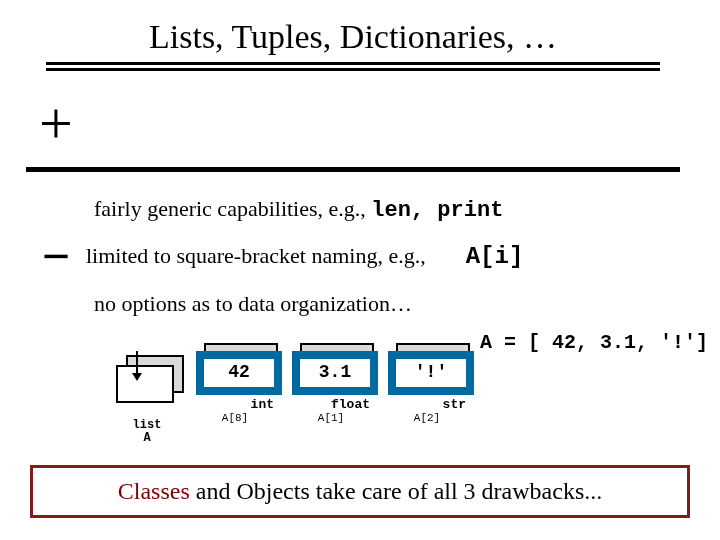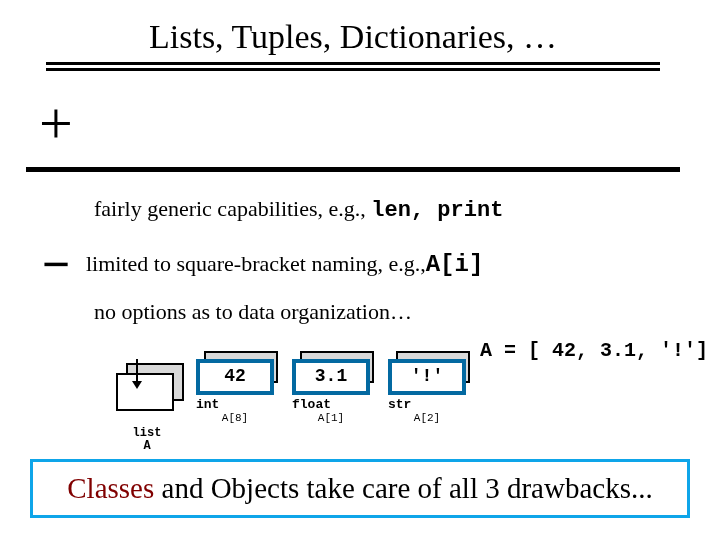--- a/index.html
+++ b/index.html
@@ -54,20 +54,21 @@
     margin: 14px 0 24px 0;
   }
   .indent {
     margin-left: 68px;
   }
   .code {
     font-family: "Courier New", Courier, monospace;
     font-weight: bold;
   }
   .right-code {
+    margin-left: 40px;
     font-size: 24px;
   }
   .diagram-area {
     position: relative;
     margin-top: 6px;
     height: 120px;
   }
   .assign {
     position: absolute;
     right: -28px;
@@ -96,32 +97,32 @@
     width: 70px;
     height: 28px;
     background: #d9d9d9;
     border: 2px solid #000;
   }
   .stackbox .front {
     position: relative;
     width: 70px;
     height: 28px;
     background: #fff;
-    border: 4px solid #0369a1;
+    border: 8px solid #0369a1;
     font-family: "Courier New", Courier, monospace;
     font-weight: bold;
     font-size: 18px;
     text-align: center;
     line-height: 26px;
   }
   .stackbox .lab1 {
     font-family: "Courier New", Courier, monospace;
     font-weight: bold;
     font-size: 13px;
-    text-align: left;
+    text-align: right;
     margin-top: 2px;
   }
   .stackbox .lab2 {
     font-family: "Courier New", Courier, monospace;
     font-size: 11px;
     text-align: center;
   }
   .listbox {
     position: relative;
     width: 62px;
@@ -167,44 +168,44 @@
     bottom: -2px;
     border-left: 5px solid transparent;
     border-right: 5px solid transparent;
     border-top: 8px solid #000;
   }
   .footer-box {
     position: absolute;
     left: 30px;
     right: 30px;
     bottom: 22px;
-    border: 3px solid #0ea5e9;
+    border: 3px solid #7f1d1d;
     padding: 10px 28px;
     text-align: center;
-    font-size: 29px;
+    font-size: 24px;
     color: #000;
   }
   .footer-box .first {
     color: #800000;
   }
 </style>
 </head>
 <body>
 
 <div class="slide">
   <div class="title">Lists, Tuples, Dictionaries, …</div>
   <hr class="title-rule">
 
   <div class="row">
     <div class="sign">+</div>
   </div>
 
   <hr class="hr-thick">
 
-  <div class="text indent" style="margin-bottom:16px;">
+  <div class="text indent" style="margin-bottom:8px;">
     <span>fairly generic capabilities, e.g., </span><span class="code">len, print</span>
   </div>
 
   <div class="row" style="margin:6px 0;">
     <div class="sign minus">−</div>
     <div class="text">limited to square-bracket naming, e.g.,</div>
     <div class="code right-code">A[i]</div>
   </div>
 
   <div class="text indent" style="margin-top:10px;">no options as to data organization…</div>

